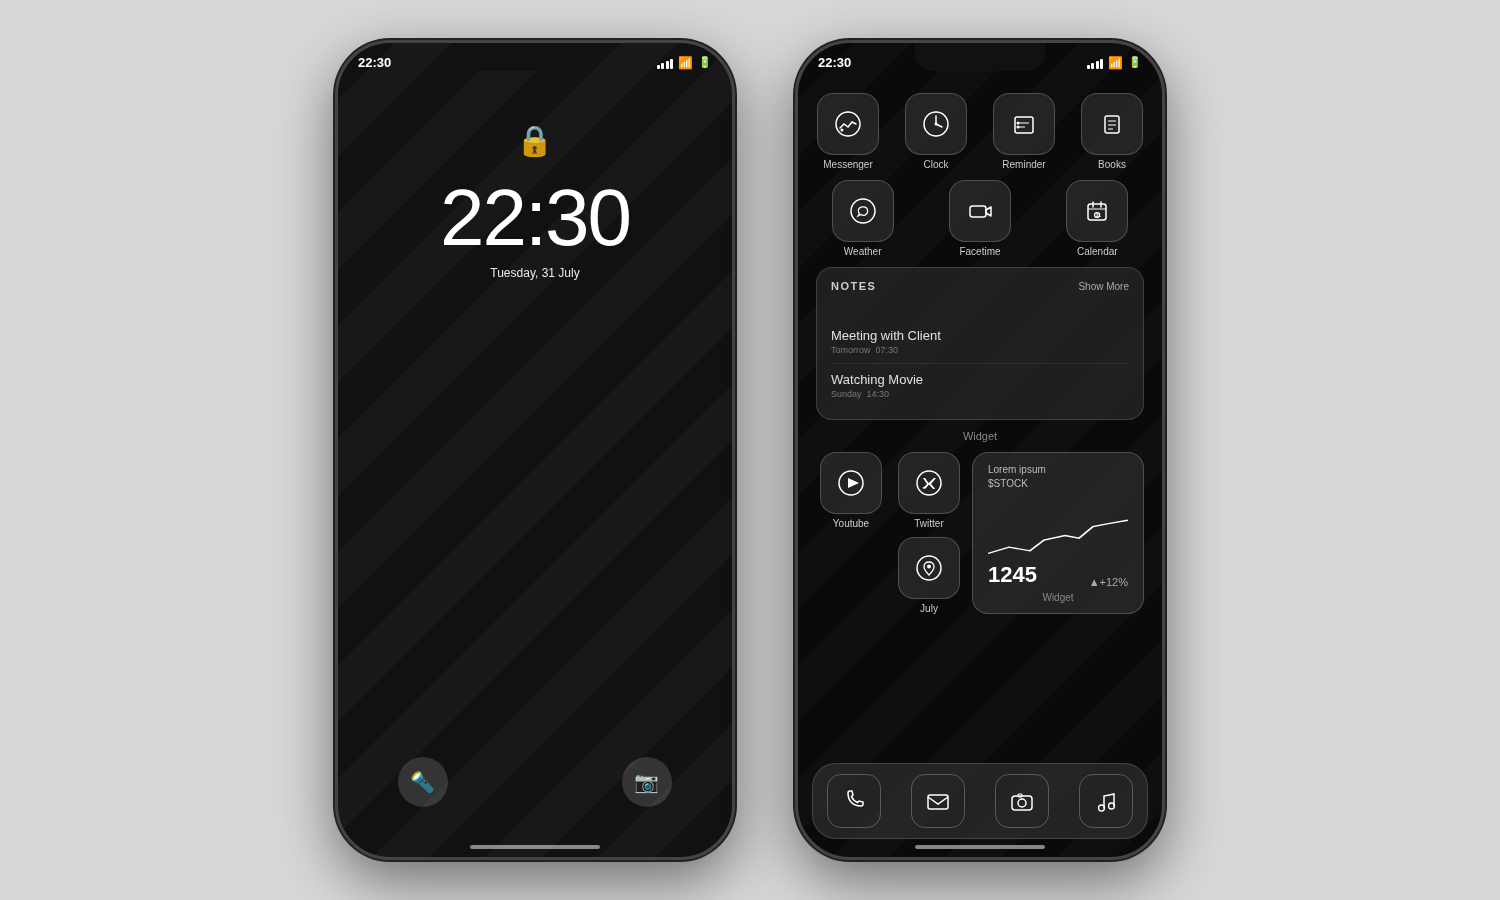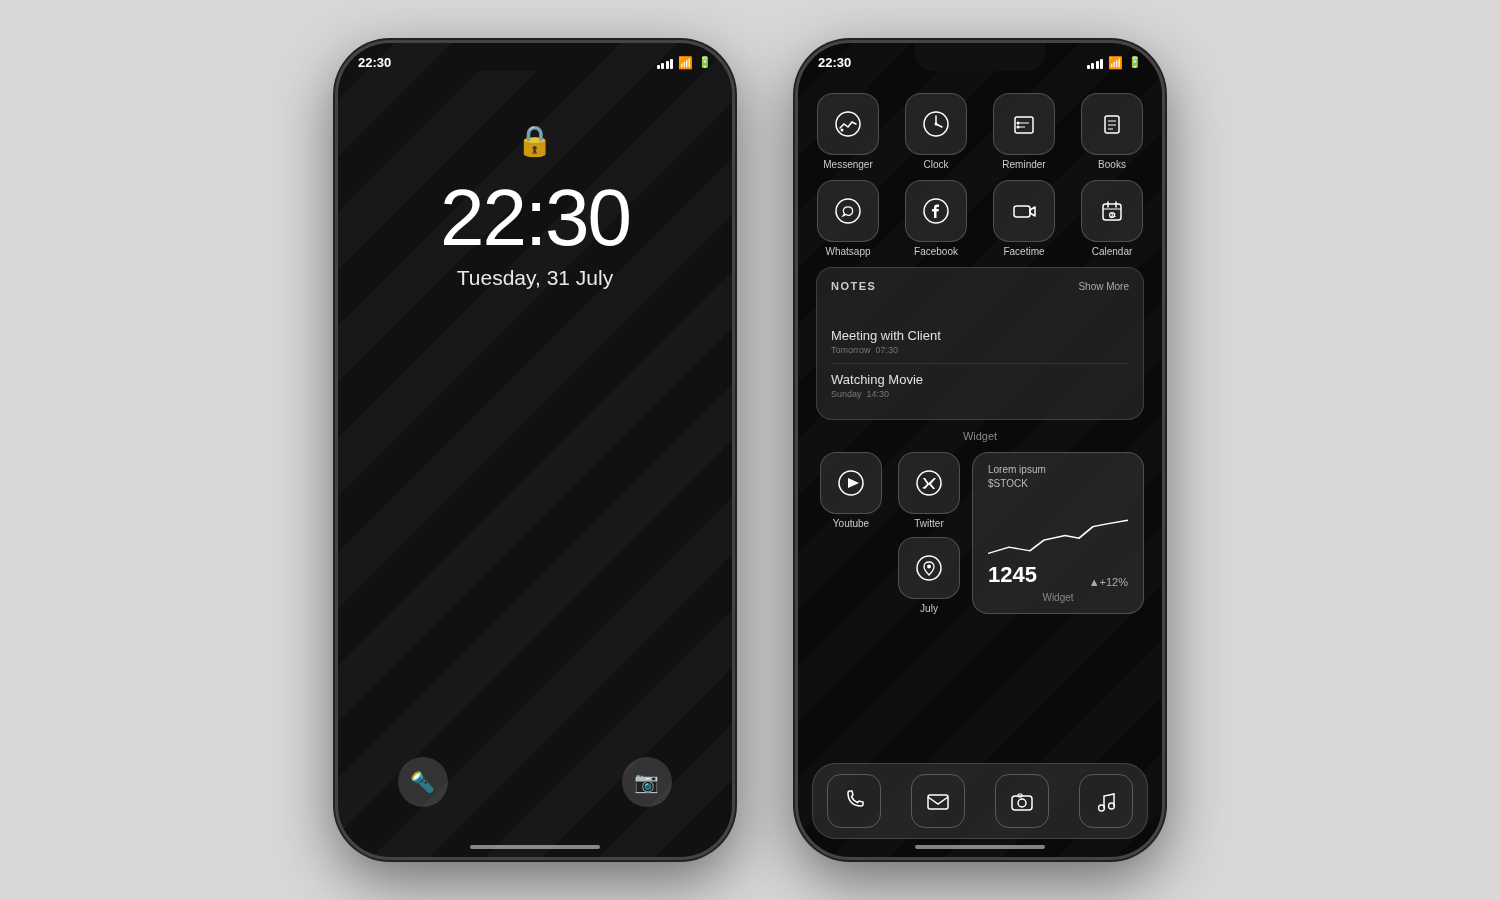--- a/index.html
+++ b/index.html
@@ -83,21 +83,21 @@
       margin-bottom: 20px;
       opacity: 0.9;
     }
     .lock-time {
       font-size: 80px;
       font-weight: 200;
       letter-spacing: -2px;
       line-height: 1;
     }
     .lock-date {
-      font-size: 21px;
+      font-size: 12px;
       font-weight: 300;
       margin-top: 8px;
       opacity: 0.9;
     }
     .lock-bottom {
       position: absolute;
       bottom: 50px;
       left: 0; right: 0;
       display: flex;
       justify-content: space-between;
@@ -425,30 +425,21 @@
     </div>
 
     <div class="app-row">
       <div class="app-icon-wrap">
         <div class="app-icon">
           <svg width="28" height="28" viewBox="0 0 28 28" fill="none">
             <circle cx="14" cy="14" r="12" stroke="white" stroke-width="1.5"></circle>
             <path d="M9 19 L10.5 16.5 C9 15 9 12.5 10.5 11 C12 9.5 16 9.5 17.5 11 C19 12.5 19 15.5 17.5 17 C16 18.5 13.5 18.5 12 17.5 L9 19Z" stroke="white" stroke-width="1.3" fill="none"></path>
           </svg>
         </div>
-        <span class="app-label">Whatsapp</span>
-      </div>
-      <div class="app-icon-wrap">
-        <div class="app-icon">
-          <svg width="28" height="28" viewBox="0 0 28 28" fill="none">
-            <circle cx="14" cy="14" r="12" stroke="white" stroke-width="1.5"></circle>
-            <path d="M15.5 10H17V7.5H15 C13 7.5 12 8.5 12 10.5V12H10V14.5H12V21H14.5V14.5H16.5L17 12H14.5V11C14.5 10.4 14.9 10 15.5 10Z" fill="white"></path>
-          </svg>
-        </div>
-        <span class="app-label">Facebook</span>
+        <span class="app-label">Weather</span>
       </div>
       <div class="app-icon-wrap">
         <div class="app-icon">
           <svg width="28" height="28" viewBox="0 0 28 28" fill="none">
             <rect x="4" y="9" width="16" height="11" rx="2.5" stroke="white" stroke-width="1.5"></rect>
             <path d="M20 13 L25 10 L25 19 L20 16Z" stroke="white" stroke-width="1.5" fill="none" stroke-linejoin="round"></path>
           </svg>
         </div>
         <span class="app-label">Facetime</span>
       </div>

